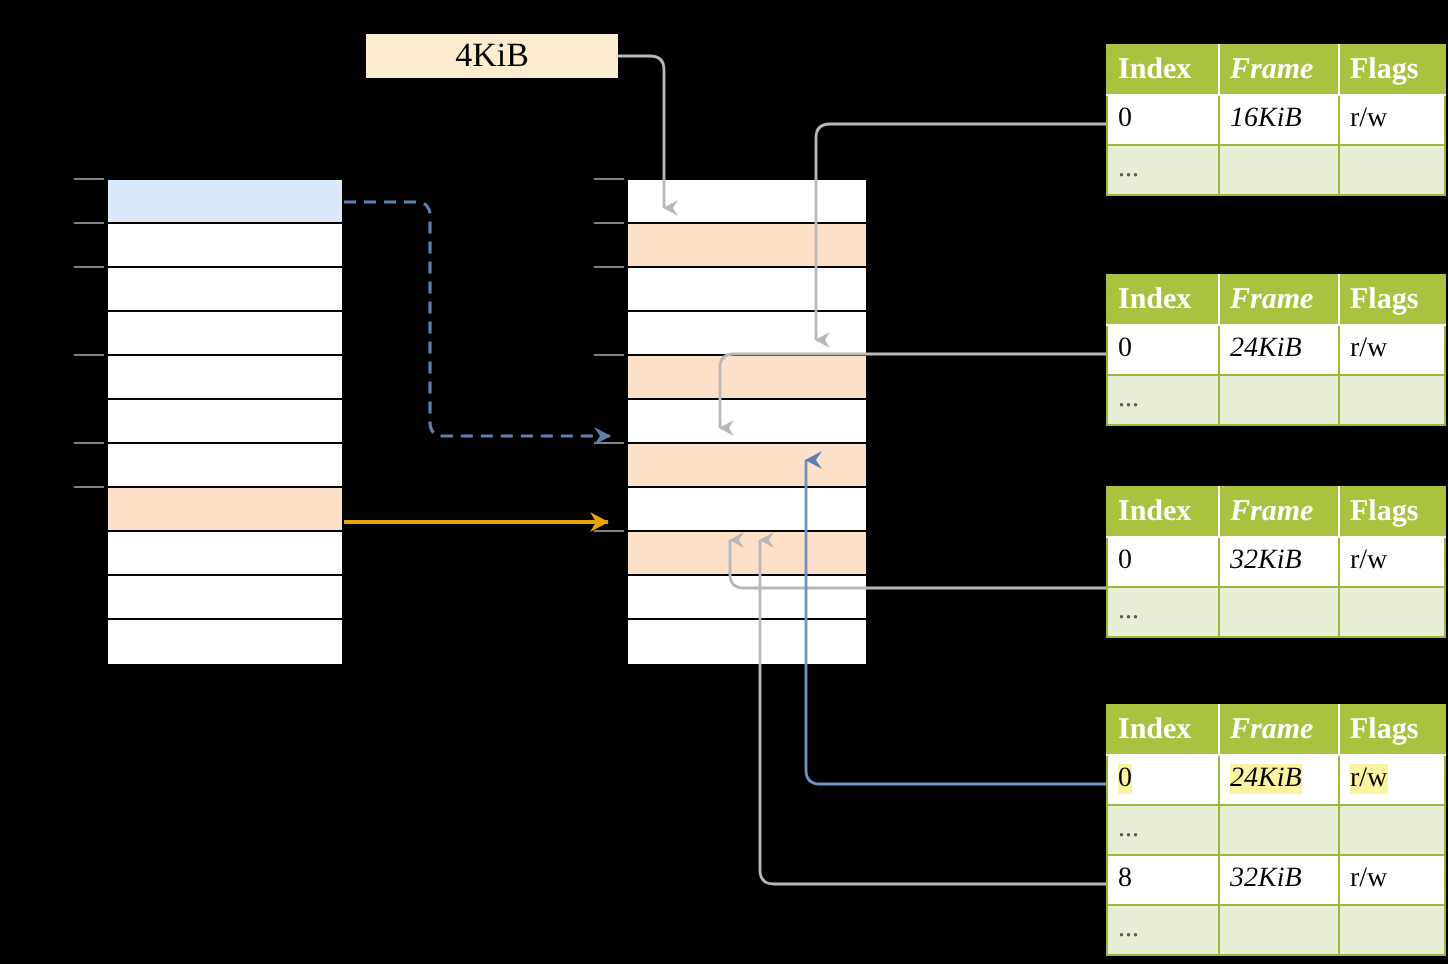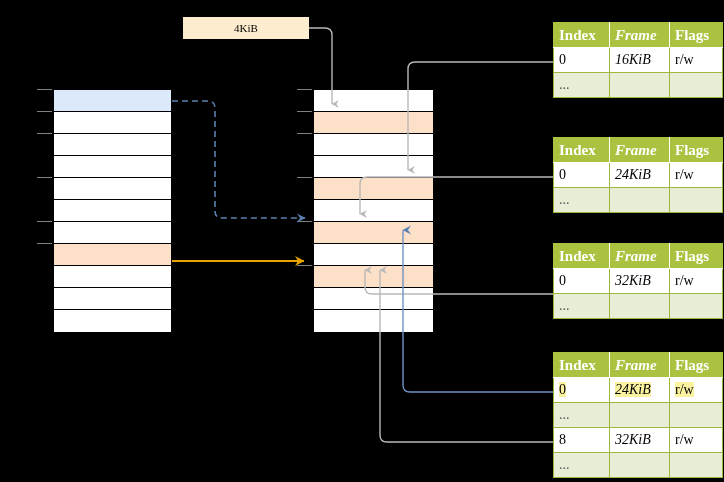--- a/index.html
+++ b/index.html
@@ -9,21 +9,21 @@
   .cell:last-child{border-bottom:none;}
   .cell.blue{background:#dce9fa;}
   .cell.peach{background:#fde0c8;}
   .colbox{position:absolute;border:1px solid #000;box-sizing:border-box;background:#fff;}
 
   
   .tick{position:absolute;height:1px;background:#808080;width:15px;}
 
   
   .label4k{position:absolute;background:#fdeccd;color:#000;text-align:center;
-           font-size:11px;line-height:22px;}
+           font-size:17px;line-height:22px;}
 
   
   .ptable{position:absolute;border-collapse:collapse;border:1px solid #9ab83a;
           background:#fff;font-size:14px;}
   .ptable td,.ptable th{border:1px solid #9ab83a;box-sizing:border-box;
           padding:1px 5px;height:25px;text-align:left;font-weight:normal;}
   .ptable th{background:#a9c23f;color:#ffffff;font-weight:bold;font-size:15px;
           border-color:#ffffff;border-top-color:#a9c23f;border-left-color:#a9c23f;
           border-right-color:#ffffff;margin-left:28px;}
   .ptable th:last-child{border-right-color:#a9c23f;}

